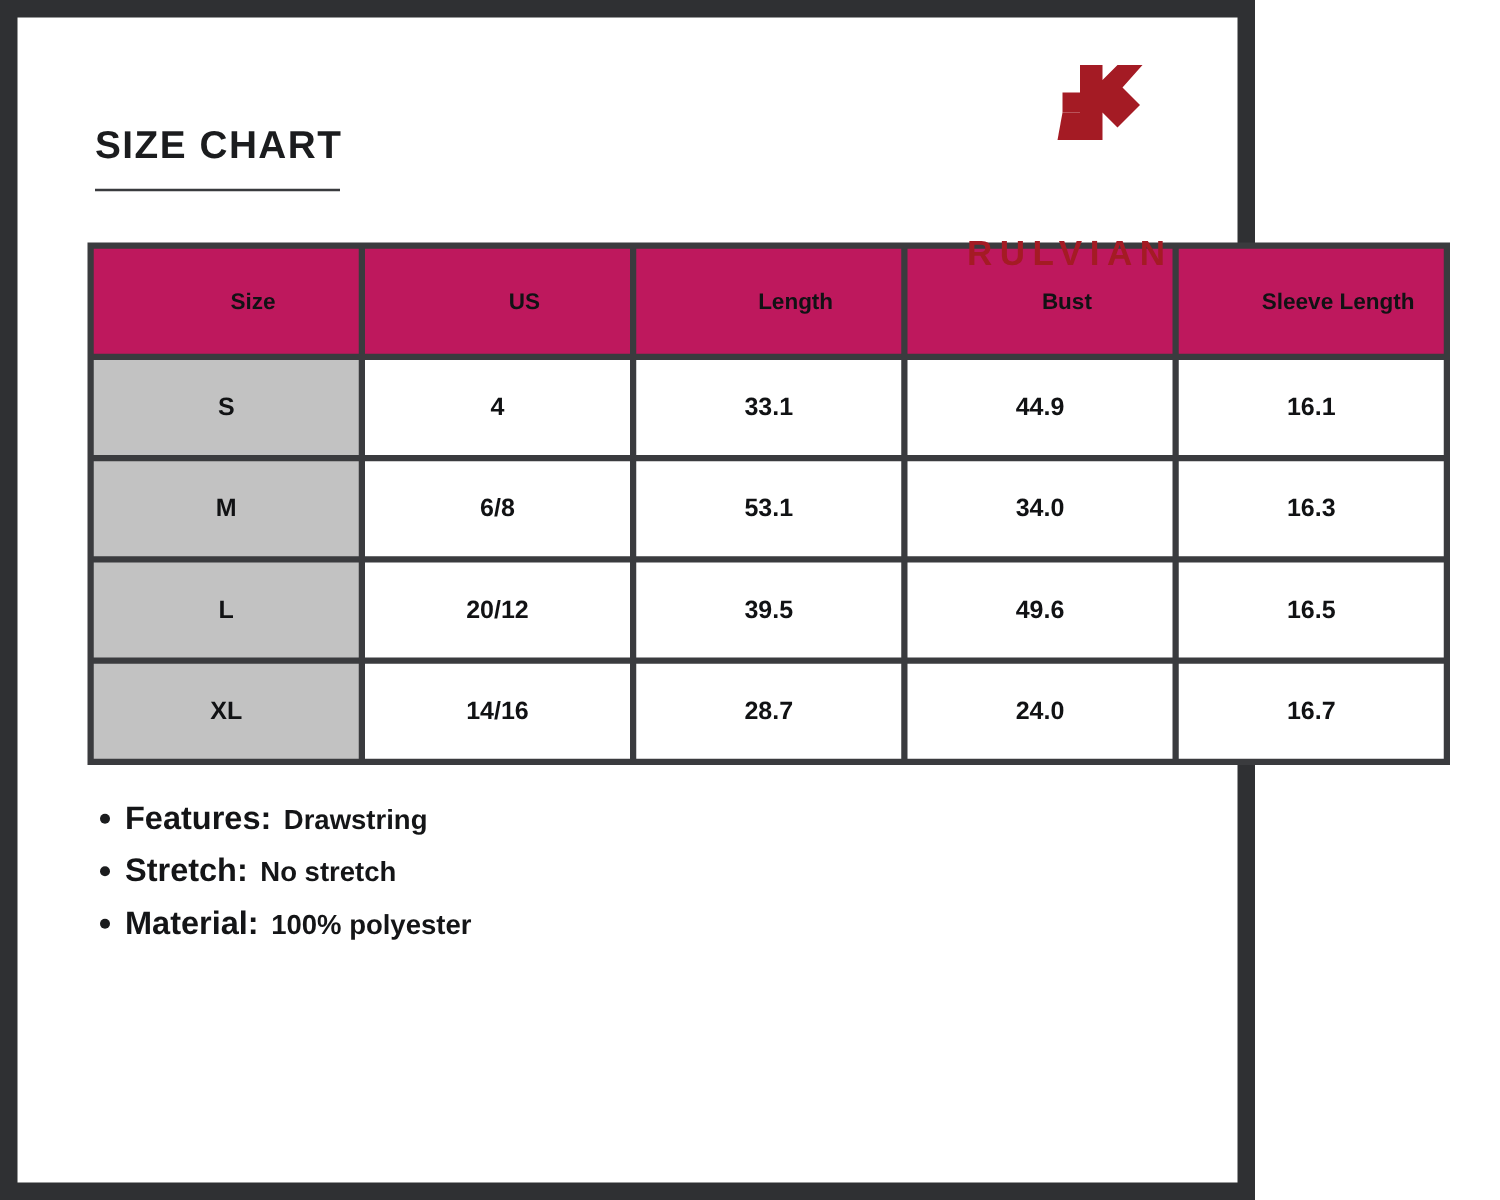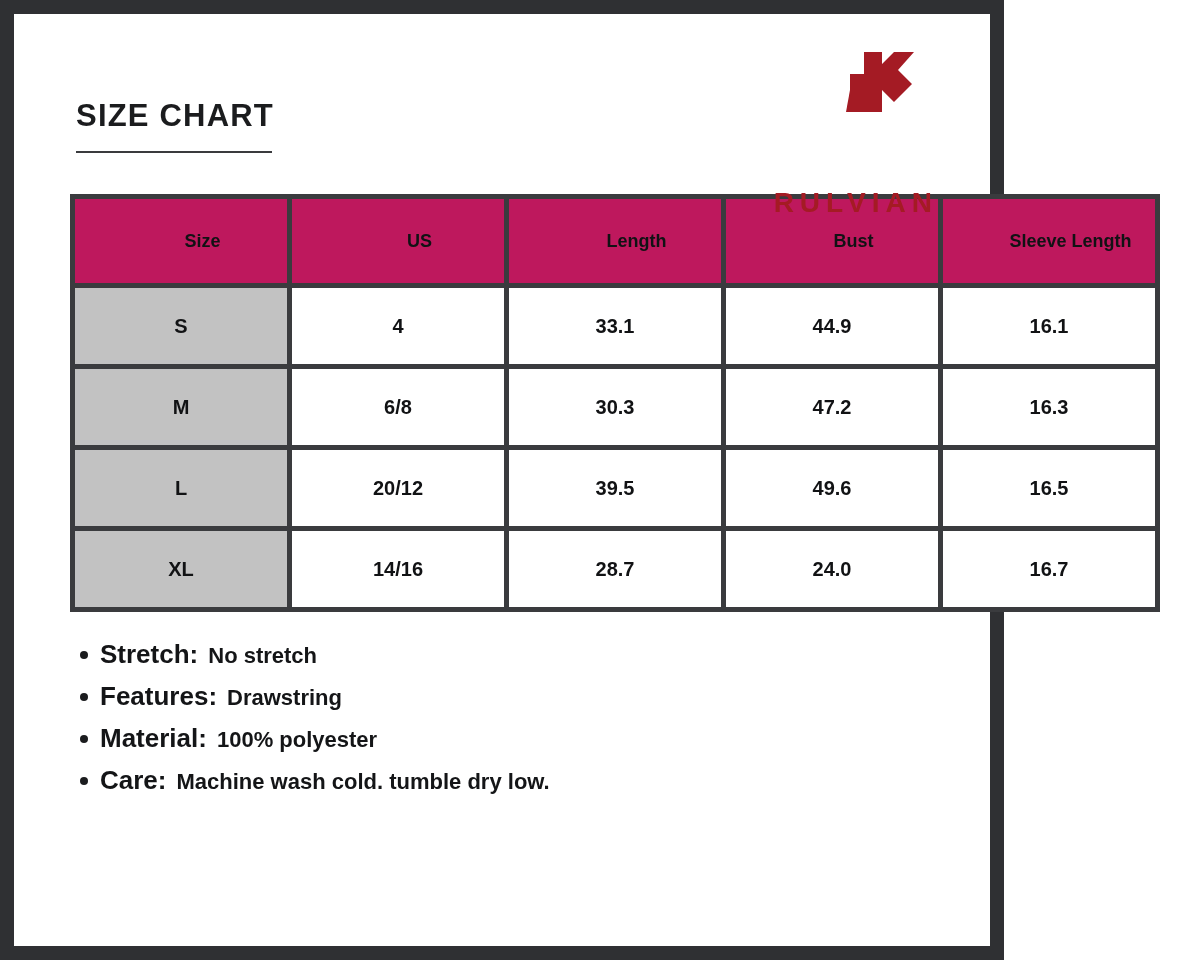--- a/index.html
+++ b/index.html
@@ -201,22 +201,22 @@
           <tr>
             <td class="size-col">S</td>
             <td>4</td>
             <td>33.1</td>
             <td>44.9</td>
             <td>16.1</td>
           </tr>
           <tr>
             <td class="size-col">M</td>
             <td>6/8</td>
-            <td>30.3</td>
-            <td>47.2</td>
+            <td>53.1</td>
+            <td>34.0</td>
             <td>16.3</td>
           </tr>
           <tr>
             <td class="size-col">L</td>
             <td>20/12</td>
             <td>39.5</td>
             <td>49.6</td>
             <td>16.5</td>
           </tr>
           <tr>
@@ -225,31 +225,27 @@
             <td>28.7</td>
             <td>24.0</td>
             <td>16.7</td>
           </tr>
         </tbody>
       </table>
     </div>
 
     <ul class="notes">
       <li>
+        <span class="note-label">Features:</span>
+        <span class="note-value">Drawstring</span>
+      </li>
+      <li>
         <span class="note-label">Stretch:</span>
         <span class="note-value">No stretch</span>
-      </li>
-      <li>
-        <span class="note-label">Features:</span>
-        <span class="note-value">Drawstring</span>
       </li>
       <li>
         <span class="note-label">Material:</span>
         <span class="note-value">100% polyester</span>
       </li>
-      <li>
-        <span class="note-label">Care:</span>
-        <span class="note-value">Machine wash cold. tumble dry low.</span>
-      </li>
     </ul>
 
   </div>
 </div>
 
 </body></html>

